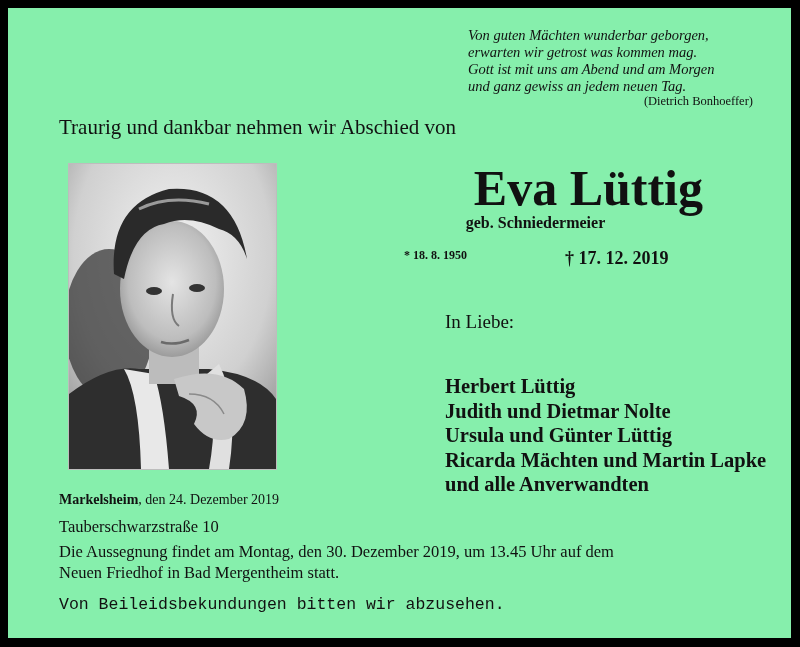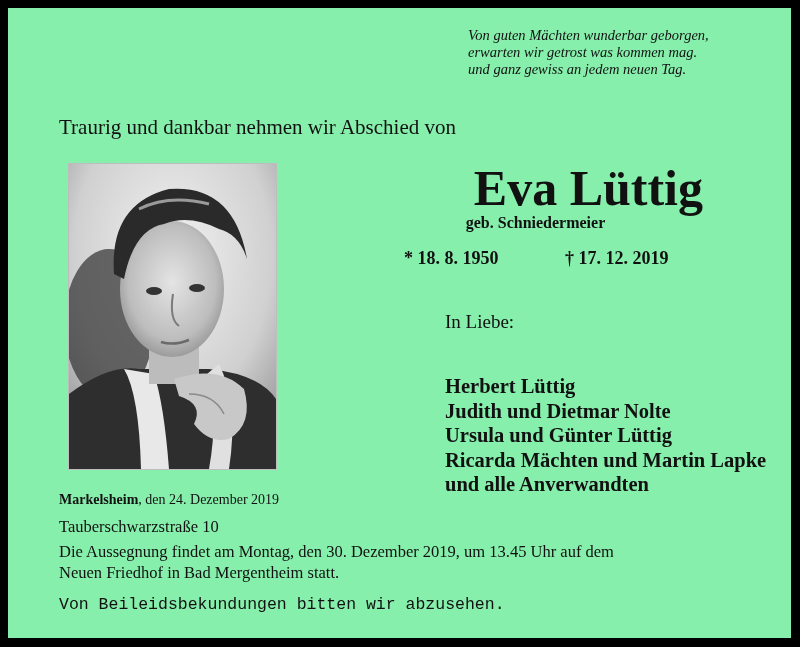--- a/index.html
+++ b/index.html
@@ -51,21 +51,21 @@
       font-weight: bold;
       font-size: 50px;
       line-height: 60px;
     }
     .maiden {
       left: 360px; top: 206px; width: 335px;
       text-align: center;
       font-weight: bold;
       font-size: 16px;
     }
-    .born { left: 396px; top: 240px; font-size: 18px; font-weight: bold; }
+    .born { left: 396px; top: 240px; font-size: 12px; font-weight: bold; }
     .died { left: 557px; top: 240px; font-size: 18px; font-weight: bold; }
 
     .love-label { left: 437px; top: 303px; font-size: 19px; }
     .mourners {
       left: 437px; top: 330px;
       font-size: 20.5px; font-weight: bold;
       line-height: 24.5px;
       margin-top: 36px;
     }
     .mourners div { white-space: nowrap; }
@@ -80,22 +80,24 @@
     .condolences { left: 51px; top: 587px; font-size: 16.5px; font-family: Liberation Mono, monospace; }
   </style>
 </head>
 <body>
 
 <div class="sheet">
 
   <div class="abs quote">
     <div>Von guten Mächten wunderbar geborgen,</div>
     <div>erwarten wir getrost was kommen mag.</div>
+    <div>Gott ist mit uns am Abend und am Morgen</div>
     <div>und ganz gewiss an jedem neuen Tag.</div>
   </div>
+  <div class="quote-author">(Dietrich Bonhoeffer)</div>
 
   <div class="abs intro">Traurig und dankbar nehmen wir Abschied von</div>
 
   <div class="photo">
     <svg width="207" height="305" viewBox="0 0 207 305">
       <defs>
         <radialGradient id="bg" cx="50%" cy="30%" r="80%">
           <stop offset="0%" stop-color="#f2f2f2"></stop>
           <stop offset="60%" stop-color="#d0d0d0"></stop>
           <stop offset="100%" stop-color="#8a8a8a"></stop>

